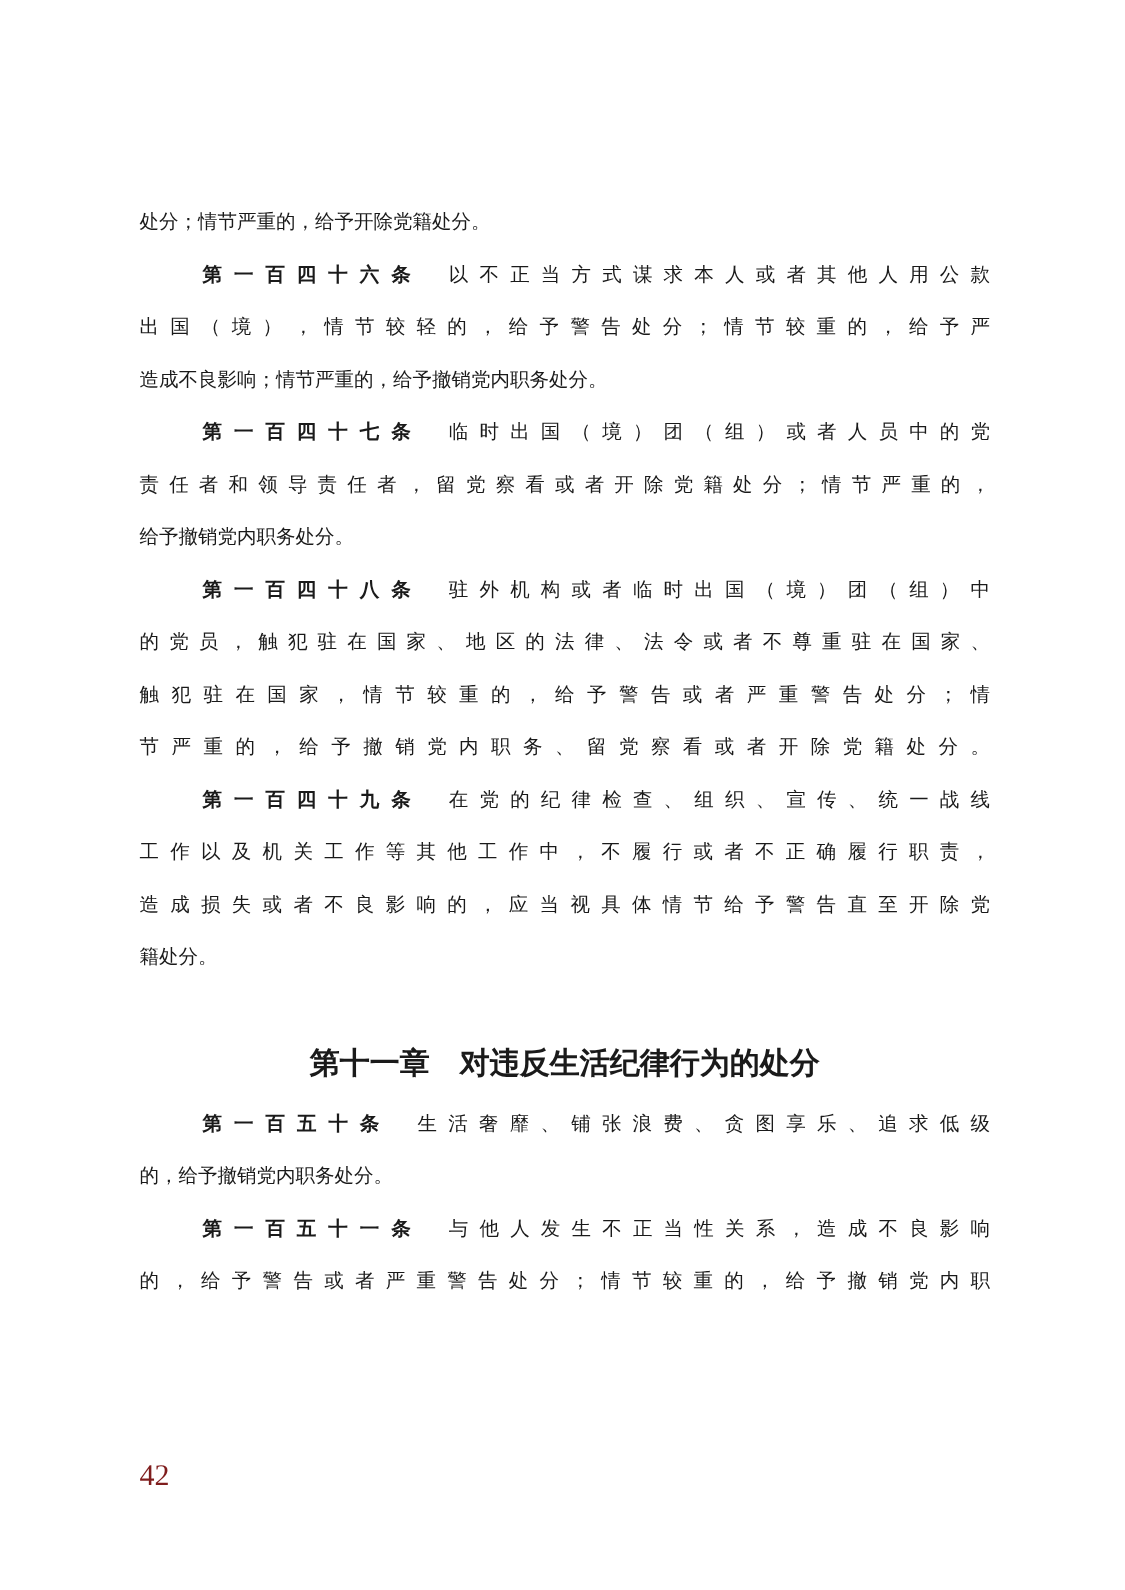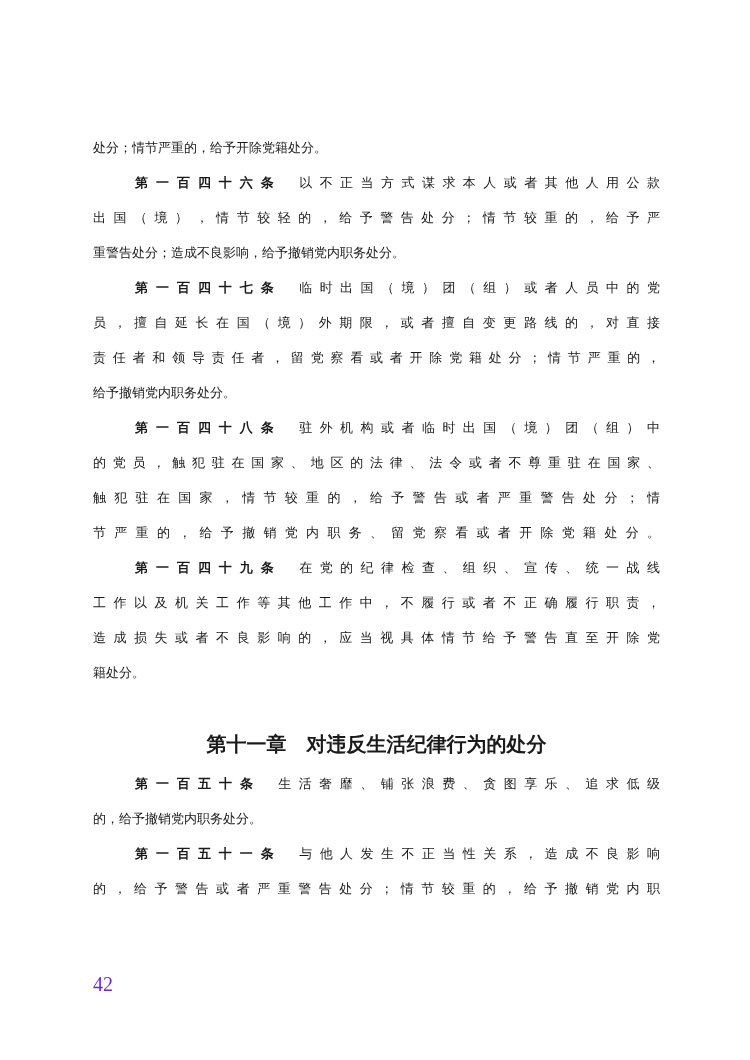--- a/index.html
+++ b/index.html
@@ -56,34 +56,33 @@
     margin-top: 37px;
     margin-bottom: 4px;
   }
   .page-number {
     position: absolute;
     left: 93px;
     top: 971px;
     font-size: 20px;
     line-height: 26px;
     font-family: "Liberation Serif", "DejaVu Serif", serif;
-    color: #6d28d9;
+    color: #7f1d1d;
   }
 </style>
 </head>
 <body>
 
 <div class="page">
   <div class="text-block">
       <div class="line para-end">处分；情节严重的，给予开除党籍处分。</div>
       <div class="line article-start"><b class="artnum">第一百四十六条</b><span class="gap"></span><span>以不正当方式谋求本人或者其他人用公款</span></div>
       <div class="line full">出国（境），情节较轻的，给予警告处分；情节较重的，给予严</div>
-      <div class="line para-end">重警告处分；造成不良影响，给予撤销党内职务处分。</div>
+      <div class="line para-end">造成不良影响；情节严重的，给予撤销党内职务处分。</div>
       <div class="line article-start"><b class="artnum">第一百四十七条</b><span class="gap"></span><span>临时出国（境）团（组）或者人员中的党</span></div>
-      <div class="line full">员，擅自延长在国（境）外期限，或者擅自变更路线的，对直接</div>
       <div class="line full">责任者和领导责任者，留党察看或者开除党籍处分；情节严重的，</div>
       <div class="line para-end">给予撤销党内职务处分。</div>
       <div class="line article-start"><b class="artnum">第一百四十八条</b><span class="gap"></span><span>驻外机构或者临时出国（境）团（组）中</span></div>
       <div class="line full">的党员，触犯驻在国家、地区的法律、法令或者不尊重驻在国家、</div>
       <div class="line full">触犯驻在国家，情节较重的，给予警告或者严重警告处分；情</div>
       <div class="line full">节严重的，给予撤销党内职务、留党察看或者开除党籍处分。</div>
       <div class="line article-start"><b class="artnum">第一百四十九条</b><span class="gap"></span><span>在党的纪律检查、组织、宣传、统一战线</span></div>
       <div class="line full">工作以及机关工作等其他工作中，不履行或者不正确履行职责，</div>
       <div class="line full">造成损失或者不良影响的，应当视具体情节给予警告直至开除党</div>
       <div class="line para-end">籍处分。</div>

